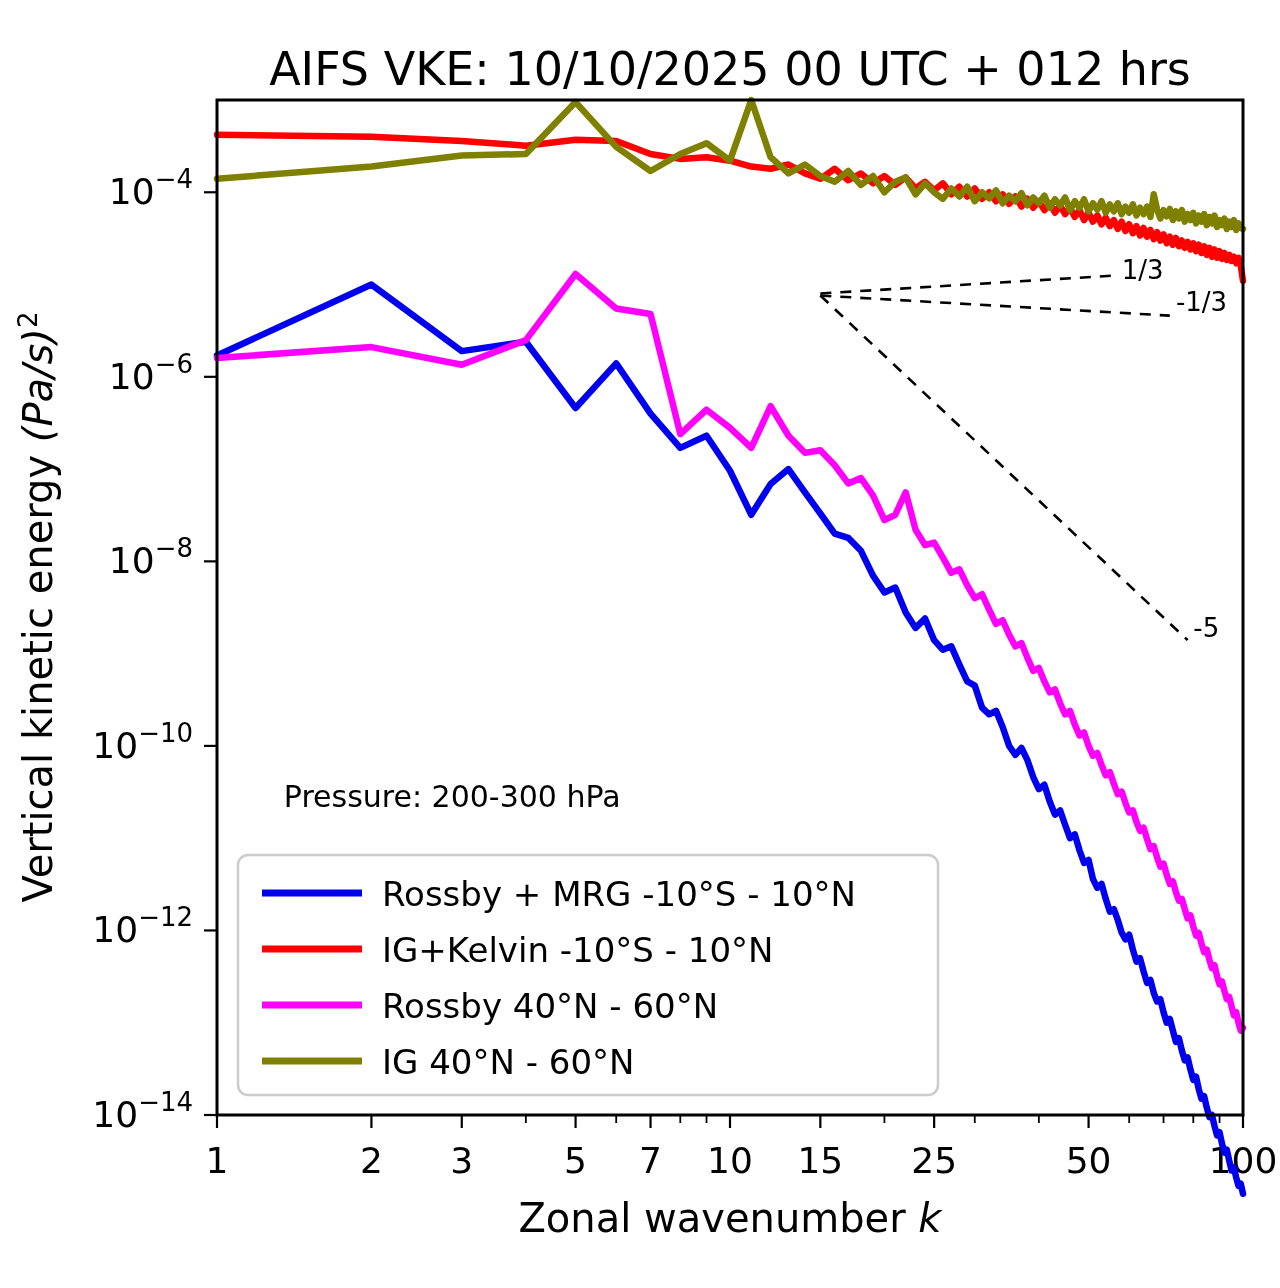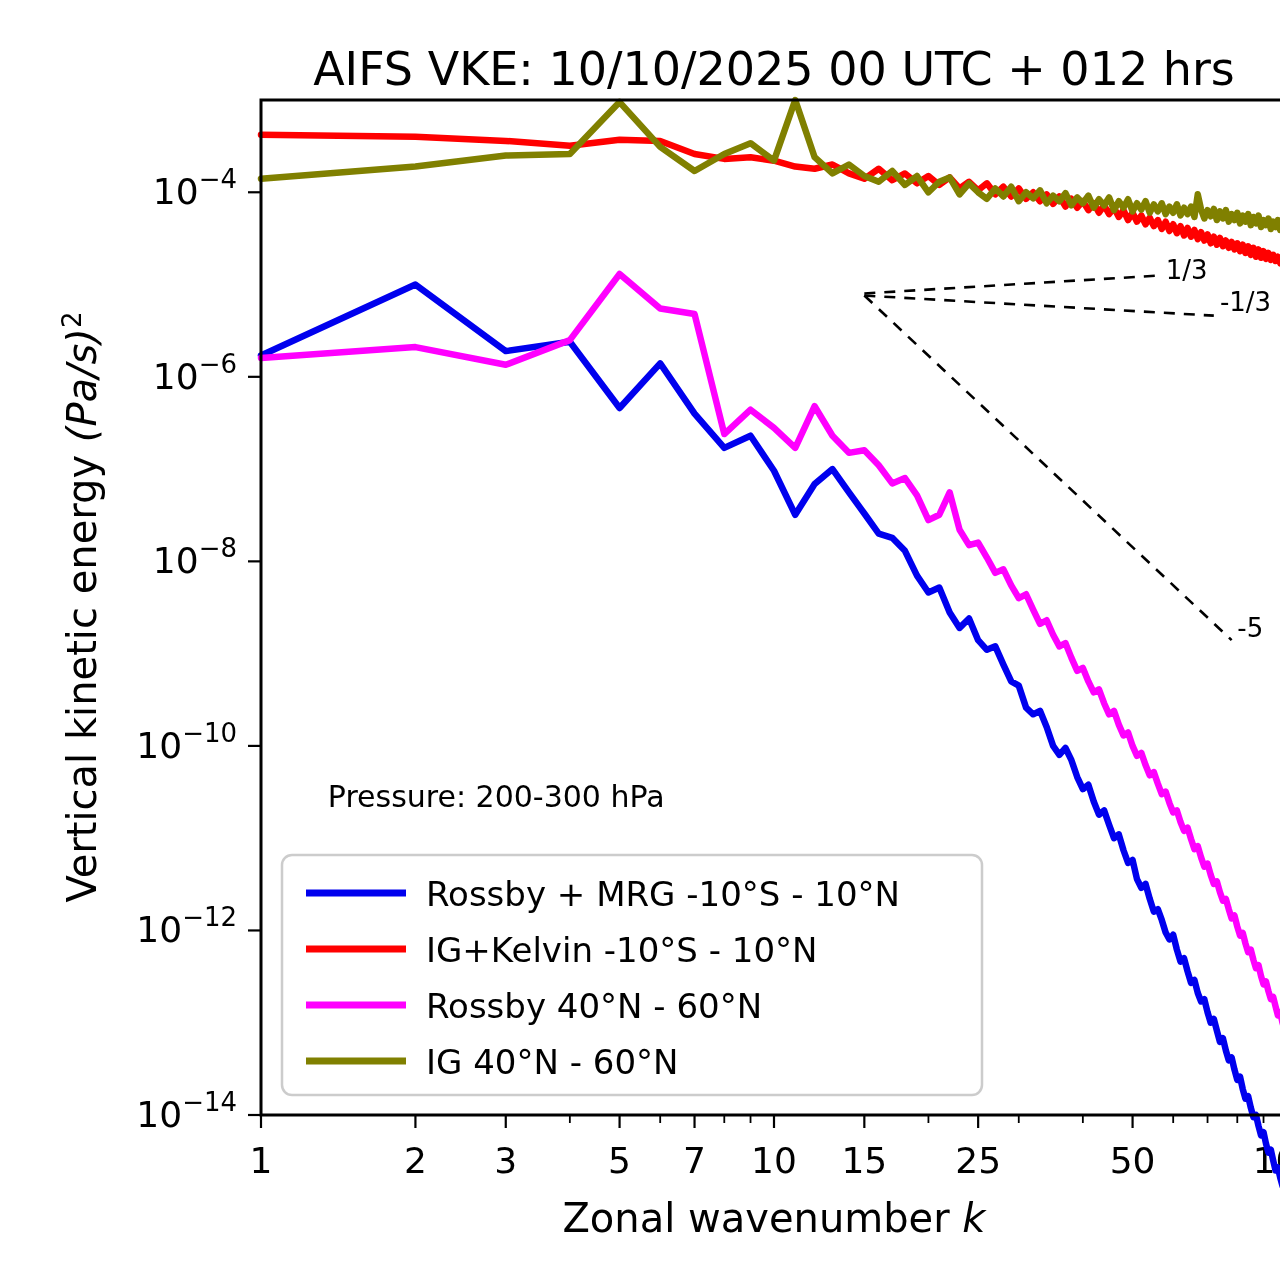--- a/index.html
+++ b/index.html
@@ -1,17 +1,17 @@
 <!DOCTYPE html>
 <html><head>
 <meta charset="utf-8">
 <style>
   html,body{margin:0;padding:0;background:#ffffff;}
   body{width:1280px;height:1288px;font-family:"DejaVu Sans",sans-serif;overflow:hidden;}
-  #fig{position:relative;width:1232px;height:1288px;padding-left:44px;}
+  #fig{position:relative;width:1232px;height:1288px;}
   svg{display:block;}
   .axis-line{stroke:#000;stroke-width:3;fill:none;}
   .tickmark{stroke:#000;stroke-width:2.2;}
   .tickmark-minor{stroke:#000;stroke-width:1.8;}
   .ticklabel{font-family:"DejaVu Sans",sans-serif;font-size:36px;fill:#000;}
   .axtitle{font-family:"DejaVu Sans",sans-serif;font-size:40px;fill:#000;}
   .title{font-family:"DejaVu Sans",sans-serif;font-size:46px;fill:#000;}
   .annot{font-family:"DejaVu Sans",sans-serif;font-size:30px;fill:#000;}
   .slopelabel{font-family:"DejaVu Sans",sans-serif;font-size:26px;fill:#000;}
   .legendtext{font-family:"DejaVu Sans",sans-serif;font-size:34px;fill:#000;}

